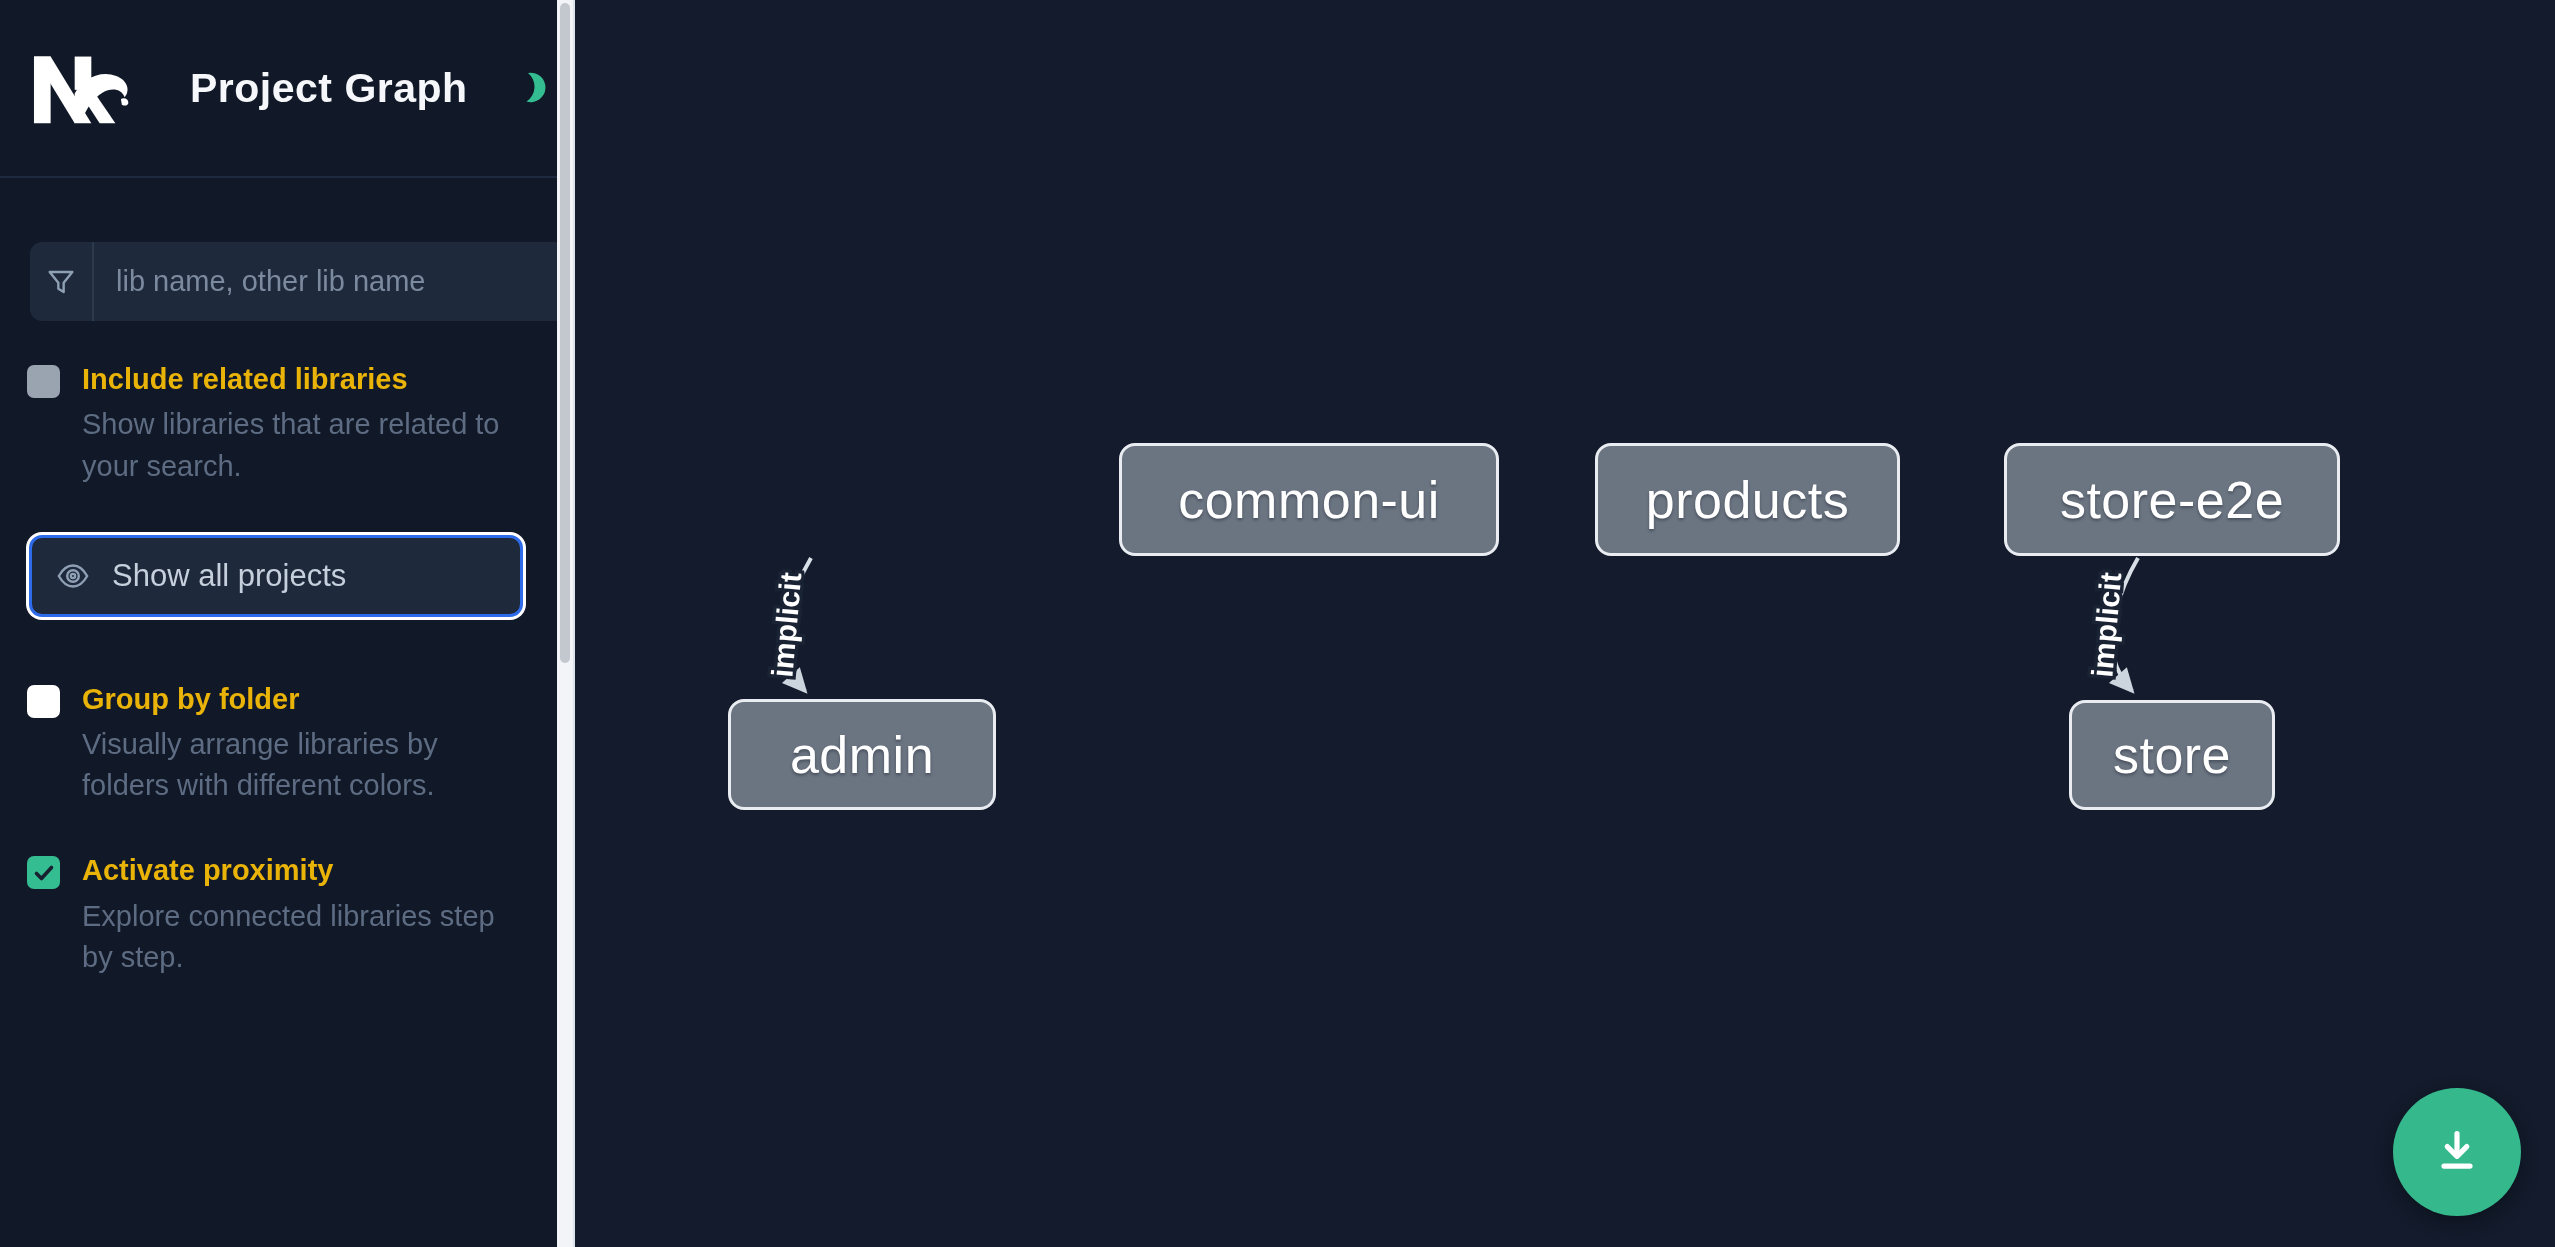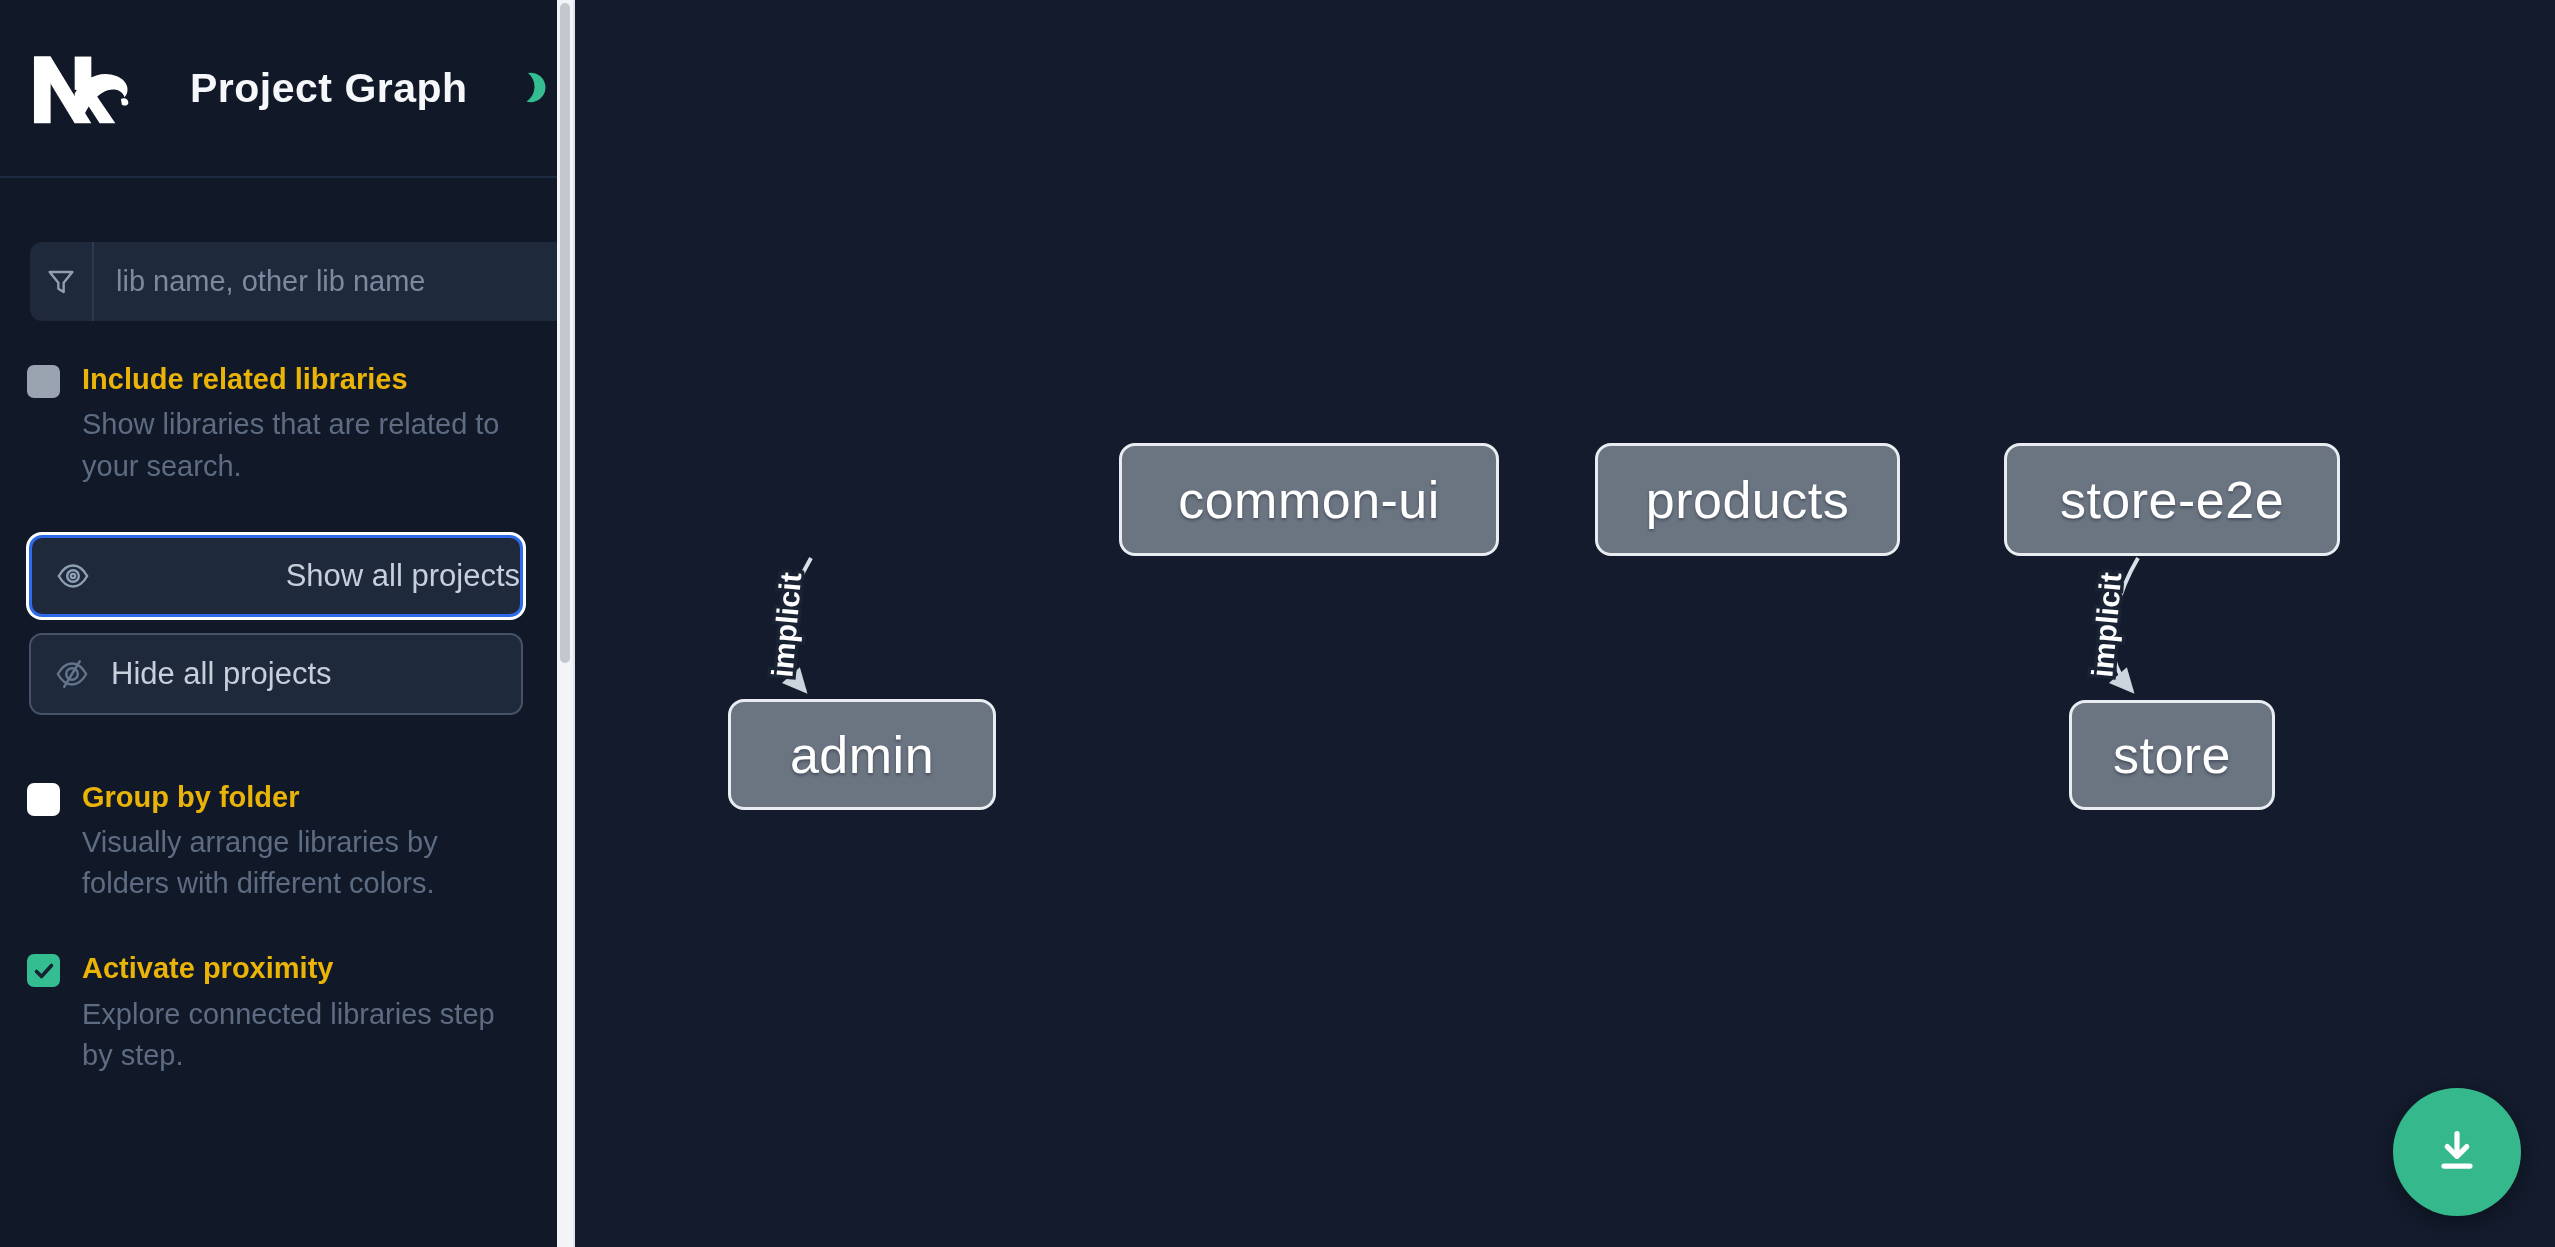--- a/index.html
+++ b/index.html
@@ -40,21 +40,21 @@
   .cb-checked { background:#35bd92; }
   .check-glyph { width:24px; height:24px; }
   .opt-text { margin-left:22px; }
   .opt-label { color:#eab308; font-size:29px; font-weight:700; line-height:1.15; cursor:pointer; display:block; }
   .opt-desc { color:#5d6c82; font-size:29px; line-height:1.42; margin-top:8px; max-width:455px; }
 
   .sb-btn { display:flex; align-items:center; gap:22px; width:494px; height:82px; margin:16px 30px 0 29px;
     background:#1e293b; border:2px solid #46536a; border-radius:13px; padding-left:24px; cursor:pointer;
     font-family:"Liberation Sans",sans-serif; }
   .sb-btn.first { margin-top:48px; }
-  .sb-btn.focused { border:3px solid #2e6beb; box-shadow:0 0 0 3px #ffffff;justify-content:space-between; }
+  .sb-btn.focused { border:3px solid #2e6beb; box-shadow:0 0 0 3px #ffffff; }
   .btn-label { color:#c6cfdc; font-size:31px; font-weight:500; }
   .eye-icon { width:34px; height:34px; }
 
   
   .scrollcol { width:18px; flex:0 0 18px; background:#f2f4f8; position:relative;
     border-right:2px solid #dde3ea; }
   .scroll-thumb { position:absolute; left:3px; top:3px; width:10px; height:660px; background:#c3c8cf;
     border-radius:6px; }
 
   
@@ -118,28 +118,20 @@
 
     <button class="sb-btn first focused">
       <svg class="eye-icon" viewBox="0 0 24 24" fill="none" stroke="#8fa0b5" stroke-width="1.7">
         <path d="M2 12 C5 6.6 8.8 4.6 12 4.6 C15.2 4.6 19 6.6 22 12 C19 17.4 15.2 19.4 12 19.4 C8.8 19.4 5 17.4 2 12 Z"></path>
         <circle cx="12" cy="12" r="4.1"></circle>
         <circle cx="12" cy="12" r="1.5"></circle>
       </svg>
       <span class="btn-label">Show all projects</span>
     </button>
 
-    <button class="sb-btn">
-      <svg class="eye-icon" viewBox="0 0 24 24" fill="none" stroke="#64748b" stroke-width="1.7" stroke-linecap="round">
-        <path d="M2 12 C5 6.6 8.8 4.6 12 4.6 C15.2 4.6 19 6.6 22 12 C19 17.4 15.2 19.4 12 19.4 C8.8 19.4 5 17.4 2 12 Z"></path>
-        <circle cx="12" cy="12" r="4.1"></circle>
-        <line x1="17.5" y1="3" x2="6.5" y2="21"></line>
-      </svg>
-      <span class="btn-label">Hide all projects</span>
-    </button>
 
     <div class="opt-row mt-lg">
       <div class="checkbox cb-white"></div>
       <div class="opt-text">
         <label class="opt-label">Group by folder</label>
         <p class="opt-desc">Visually arrange libraries by folders with different colors.</p>
       </div>
     </div>
 
     <div class="opt-row mt-md">

